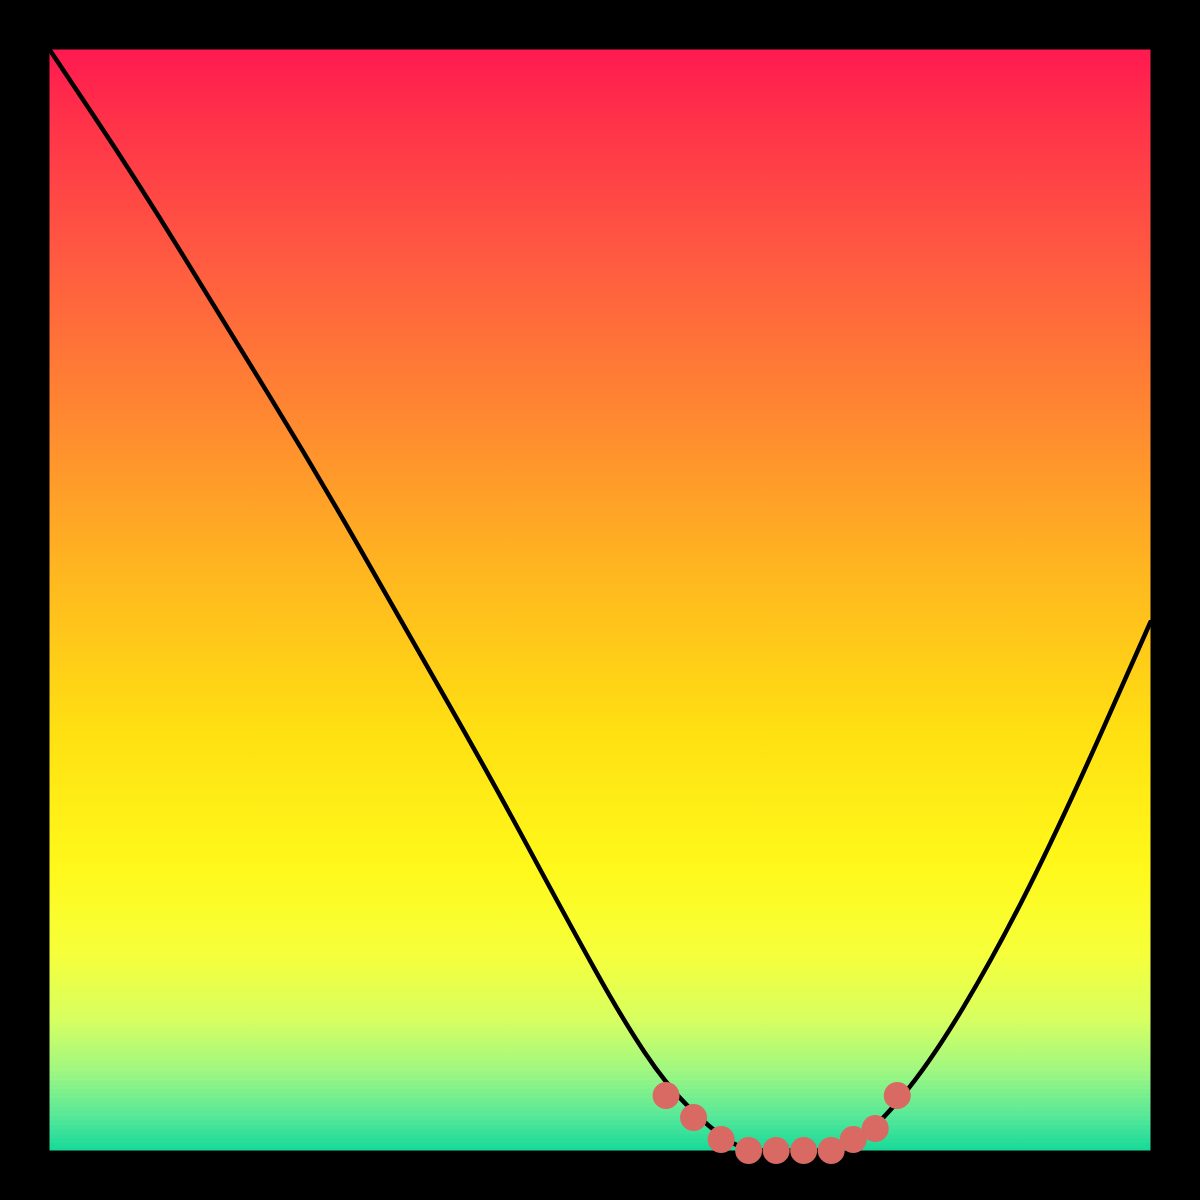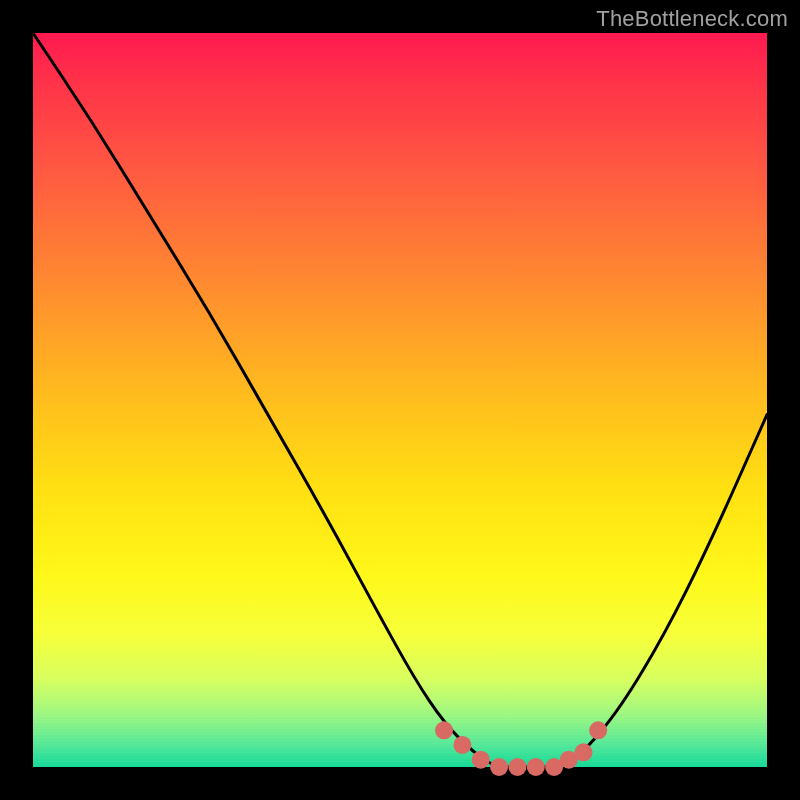--- a/index.html
+++ b/index.html
@@ -70,21 +70,20 @@
       rgba(0,0,0,0.05) 1px 3px
     );
     mix-blend-mode: overlay;
     opacity: 0.25;
   }
 </style>
 </head>
 <body>
 
 <div class="frame">
-  <div class="watermark">TheBottleneck.com</div>
 
   <div class="plot">
     <div class="bottom-stripes"></div>
 
     <svg class="curve" viewBox="0 0 734 734">
       <g>
         <path id="curve-path" d="M 0 0 Q 0 0 29.36 44.04000000000002 Q 58.72 88.08000000000004 88.08 135.79000000000002 Q 117.44 183.5 146.8 231.21 Q 176.16 278.92 205.51999999999998 330.3 Q 234.88 381.68 264.24 433.05999999999995 Q 293.6 484.43999999999994 319.28999999999996 532.15 Q 344.97999999999996 579.86 363.33 612.89 Q 381.68 645.92 396.36 667.94 Q 411.04 689.96 425.72 704.6400000000001 Q 440.4 719.32 451.40999999999997 726.6600000000001 Q 462.42 734 473.43 734 Q 484.44 734 495.45 734 Q 506.46 734 517.47 734 Q 528.48 734 539.49 726.6600000000001 Q 550.5 719.32 568.85 697.3 Q 587.2 675.28 609.22 638.5799999999999 Q 631.24 601.88 653.26 557.8399999999999 Q 675.28 513.8 704.64 447.74 T 734 381.68" fill="none" stroke="#000000" stroke-width="3" stroke-linecap="round" stroke-linejoin="round"></path>
       </g>
       <g id="dots-group">
           <circle cx="411.04" cy="697.3" r="9" fill="#d86a63"></circle>

